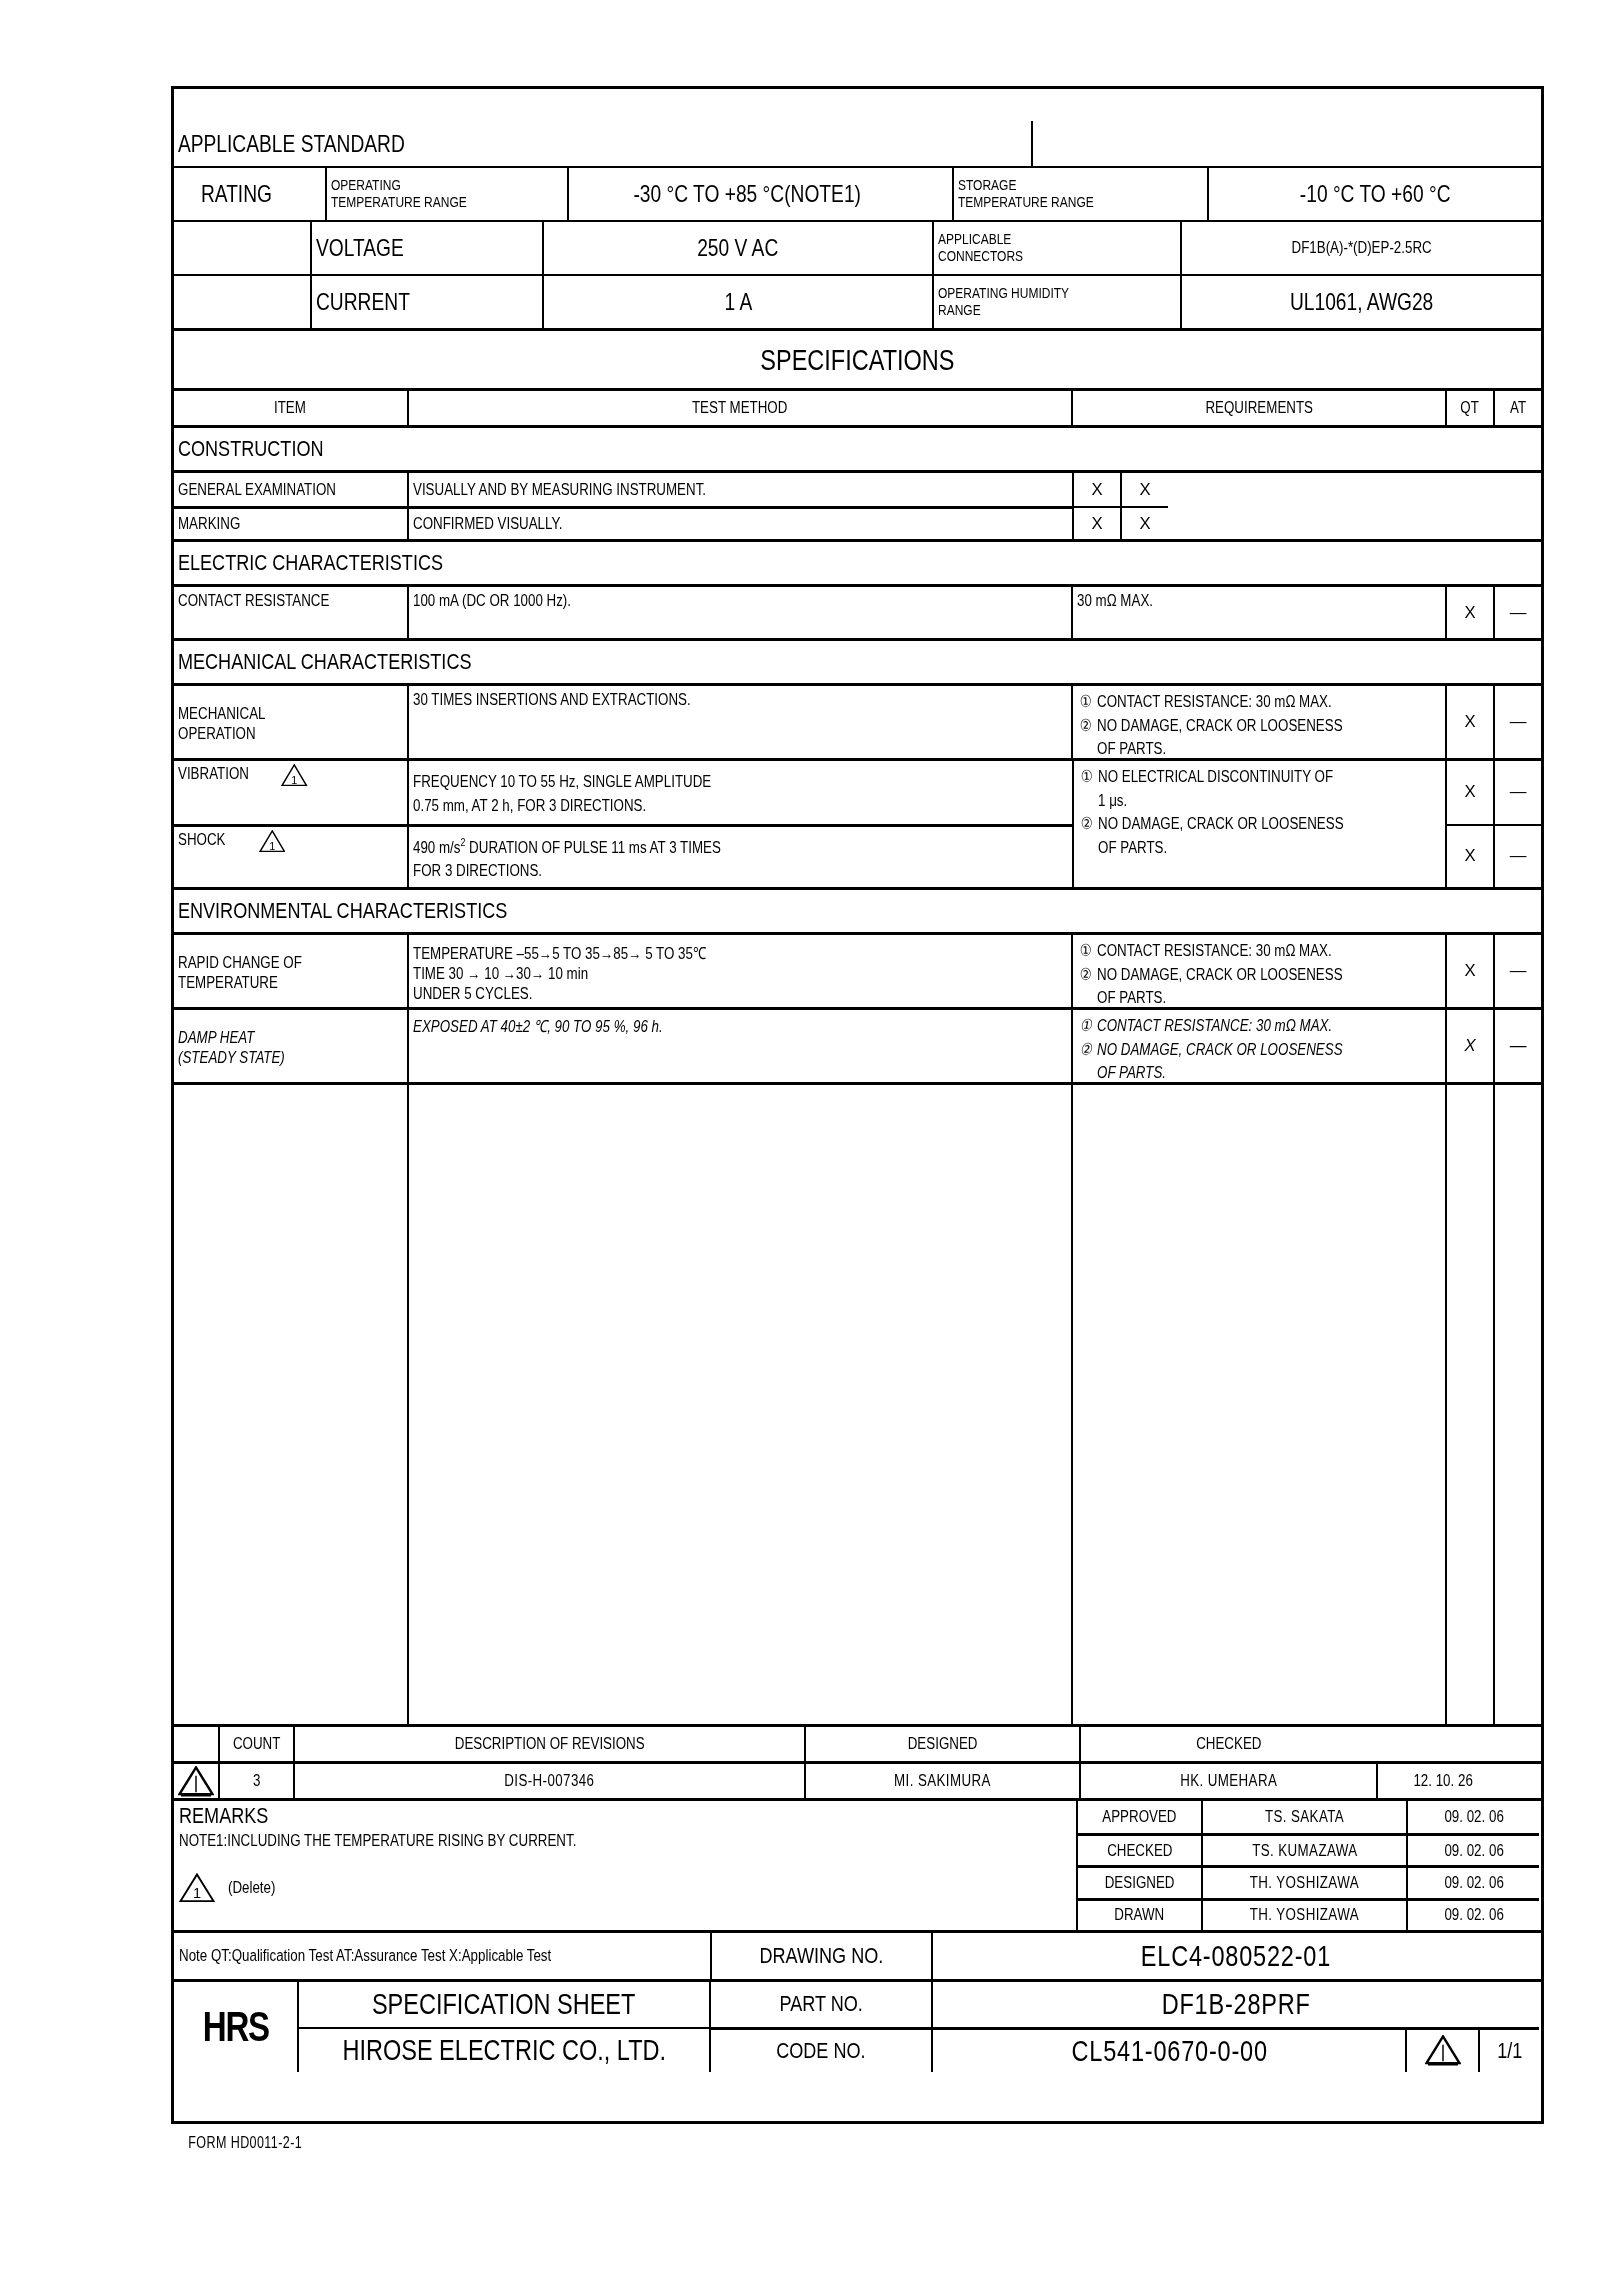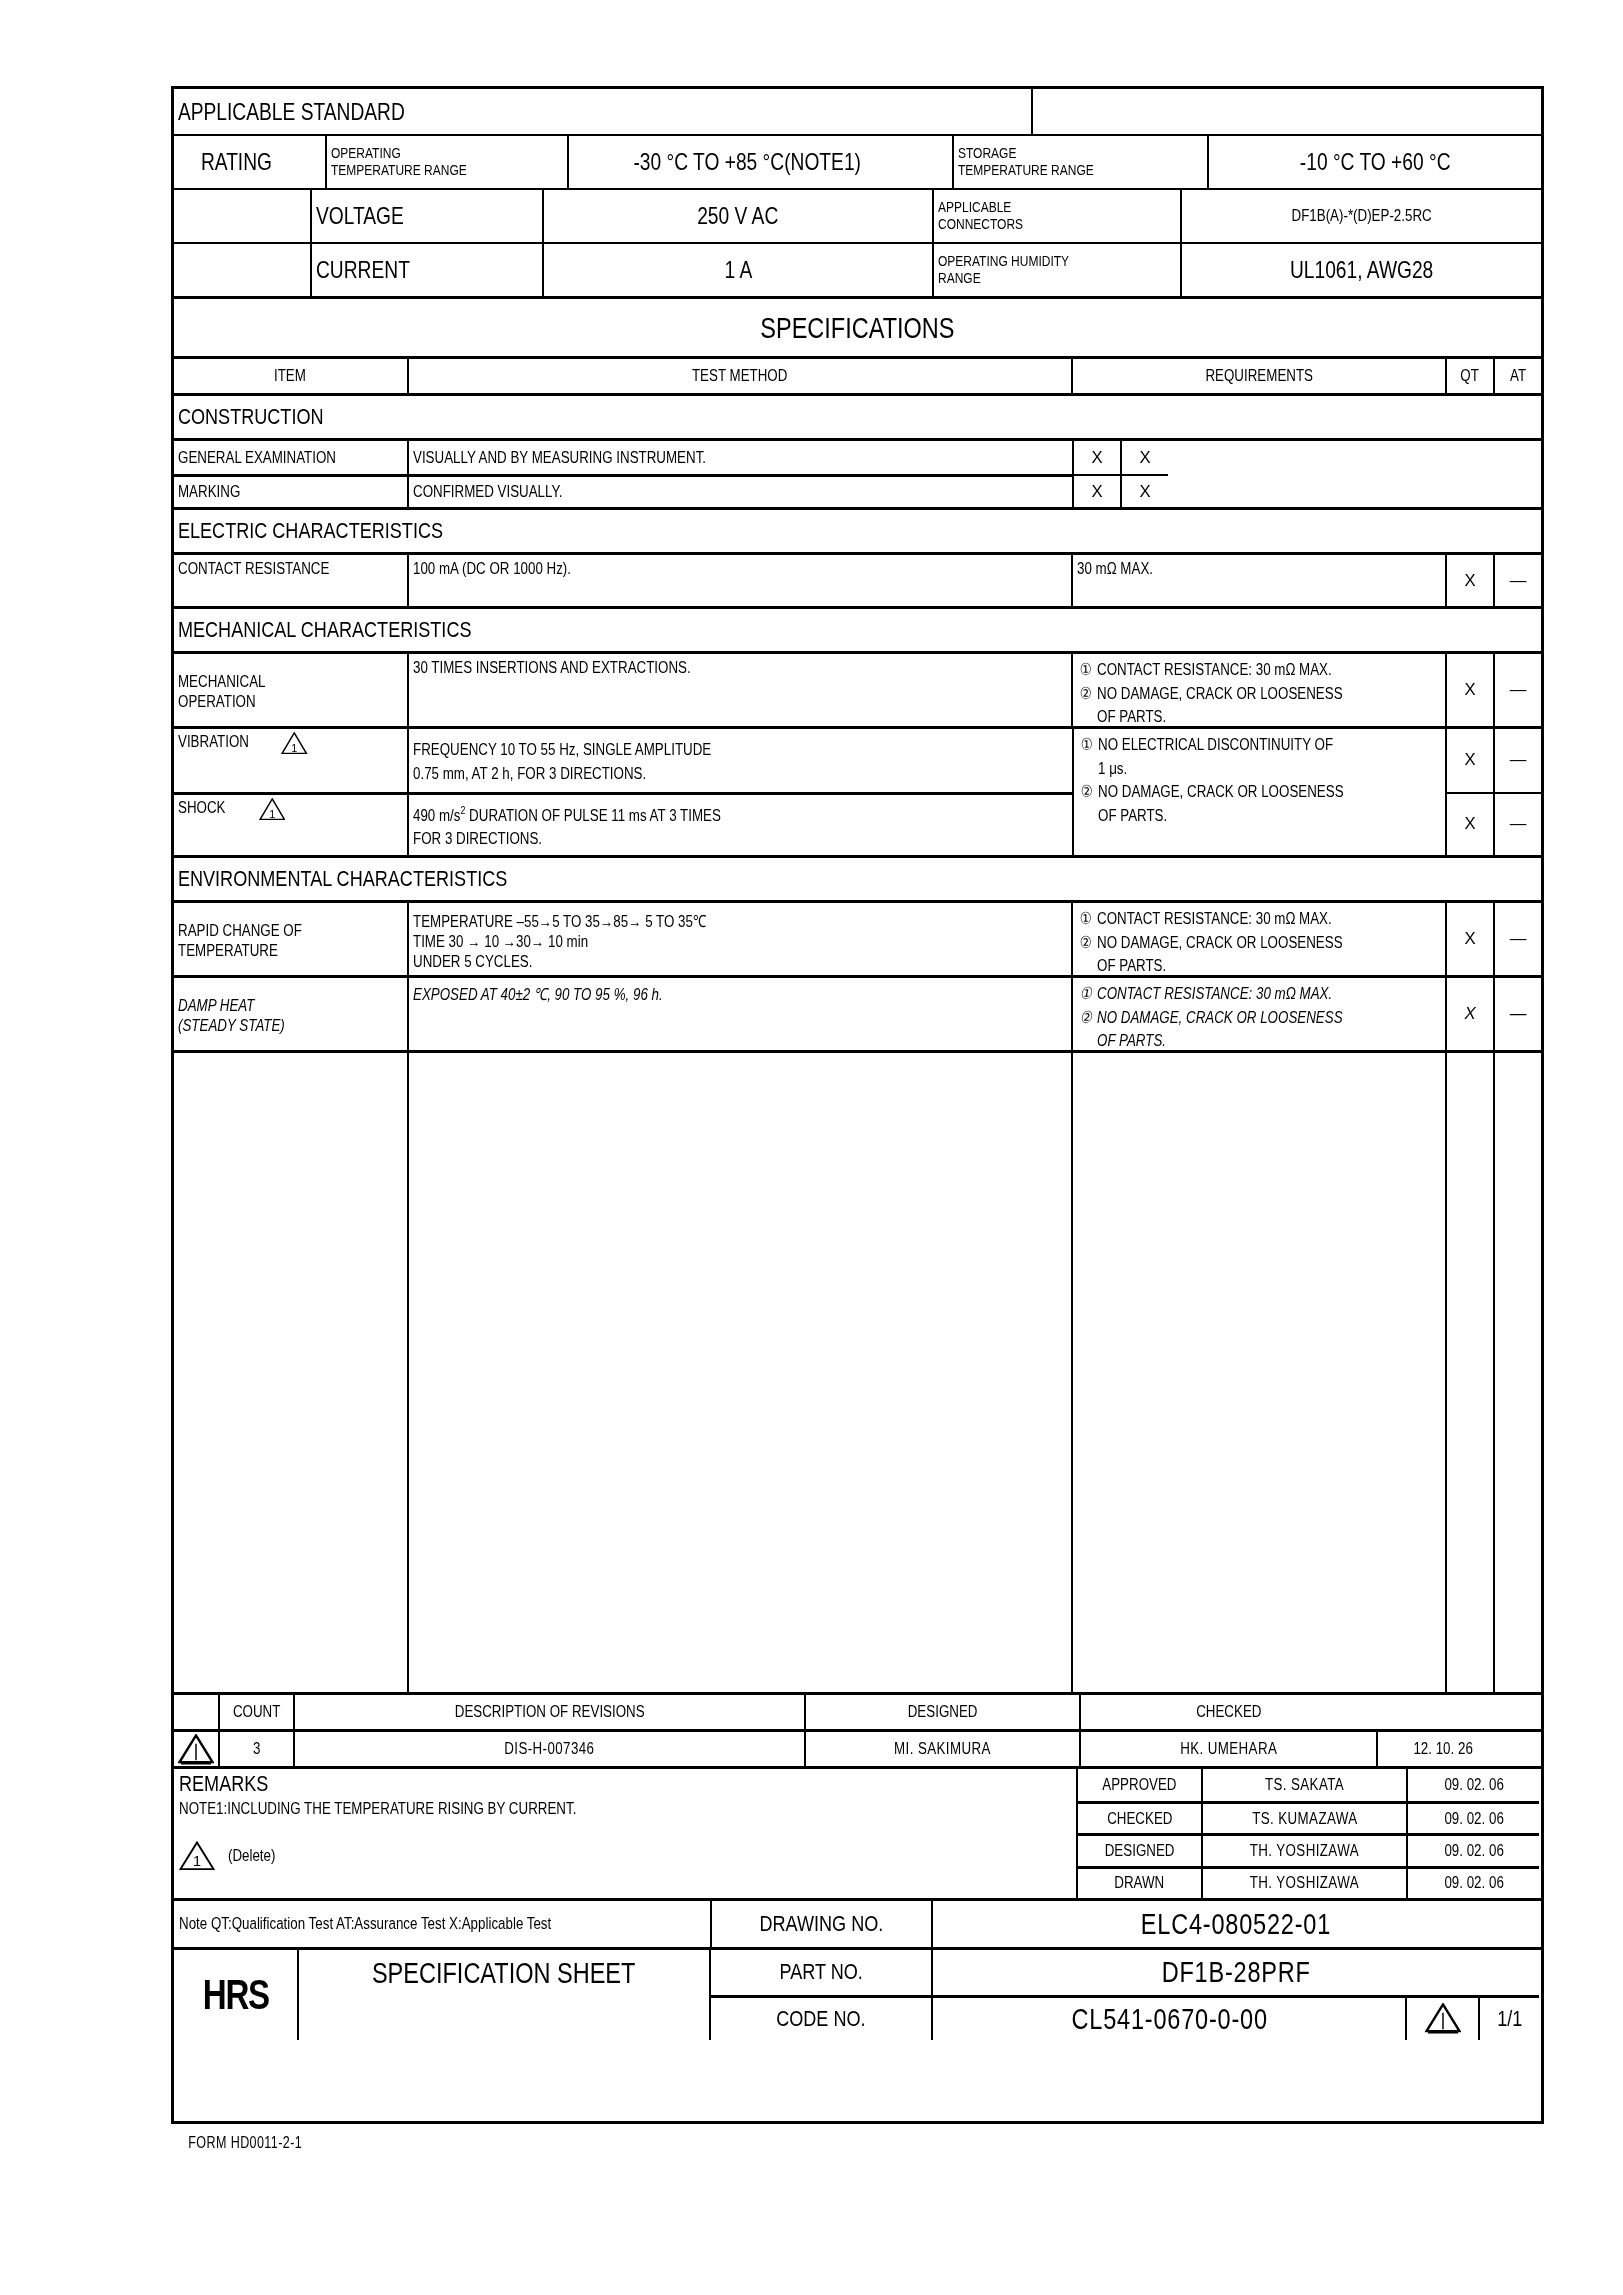--- a/index.html
+++ b/index.html
@@ -44,21 +44,21 @@
 
   .f-big    { font-size:24px; }
   .f-title  { font-size:29.4px; }
   .f-head   { font-size:22.6px; }
   .f-body   { font-size:16.7px; }
   .f-small  { font-size:15px; }
 
   .lh { line-height:1.42; }
 
   
-  #ratingblk { width:100%; }
+  #ratingblk { width:100%;margin-top:32px; }
 
   .std-row   { height:45px; }
   .rate-row1 { height:54px;gap:26px; }
   .rate-row2 { height:54px; }
   .rate-row3 { height:54px; }
 
   .twoline { display:flex; flex-direction:column; justify-content:center; line-height:1.12; }
 
   
   .spec-title { height:60px; }
@@ -608,20 +608,23 @@
   <div class="row bt-h" style="height:93px;">
 
     <div class="cell ctr" style="width:123px;">
       <span class="hrs">HRS</span>
     </div>
 
     <div class="bl" style="width:412px;display:flex;flex-direction:column;">
       <div class="cell ctr" style="height:46px;">
         <span class="f-title cond-c">SPECIFICATION SHEET</span>
       </div>
+      <div class="cell ctr bt" style="height:46px;">
+        <span class="f-title cond-c">HIROSE ELECTRIC CO., LTD.</span>
+      </div>
     </div>
 
     <div class="bl" style="width:222px;display:flex;flex-direction:column;">
       <div class="cell ctr" style="height:46px;">
         <span class="f-head cond-c">PART NO.</span>
       </div>
       <div class="cell ctr bt-h" style="height:46px;">
         <span class="f-head cond-c">CODE NO.</span>
       </div>
     </div>

